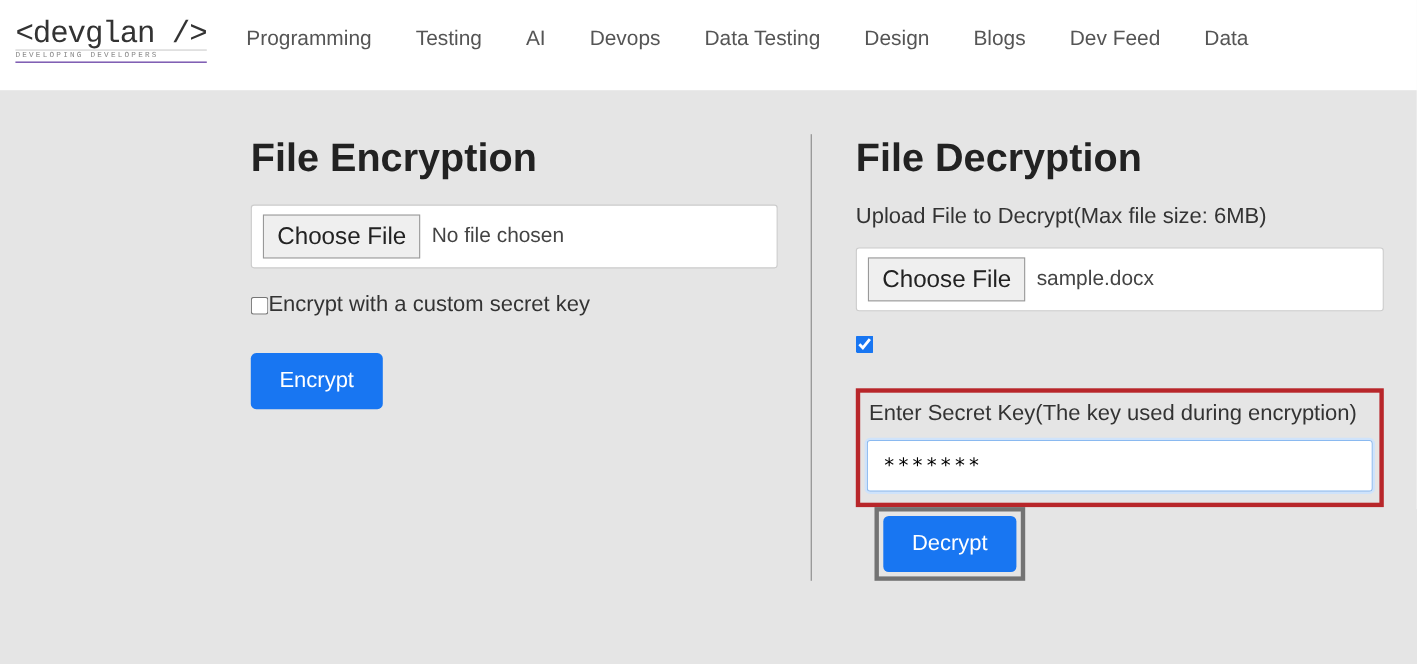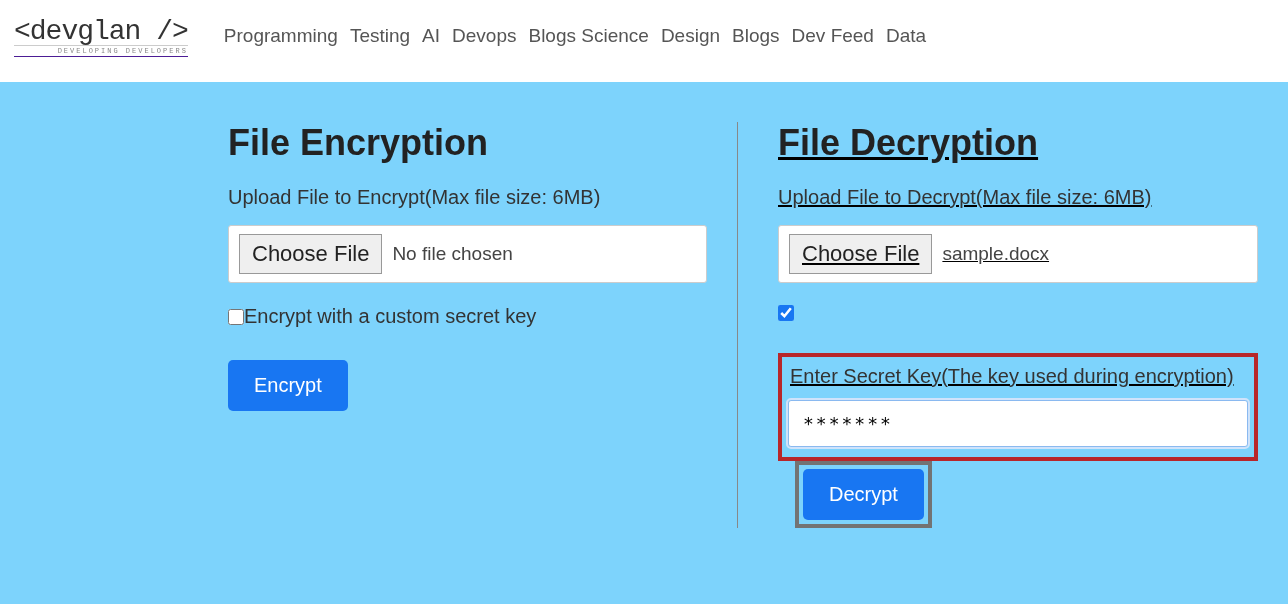--- a/index.html
+++ b/index.html
@@ -12,21 +12,20 @@
     background: #fff;
     width: 1288px;
     height: 604px;
   }
   .header {
     display: flex;
     align-items: center;
     padding: 10px 8px 20px 8px;
     background: #fff;
     height: 82px;
-    text-align: right;
   }
   .logo {
     font-family: 'Courier New', monospace;
     font-size: 28px;
     color: #333;
     padding: 2px 6px;
     margin-right: 30px;
     position: relative;
   }
   .logo-main {
@@ -39,50 +38,49 @@
     color: #888;
     text-transform: uppercase;
     display: block;
     margin-top: -2px;
     border-top: 1px solid #ccc;
     border-bottom: 1px solid #4c1d95;
     padding: 1px 0;
   }
   .nav {
     display: flex;
-    gap: 12px;
+    gap: 40px;
   }
   .nav-item {
     color: #555;
     font-size: 19px;
     cursor: pointer;
     text-decoration: none;
   }
   .main {
-    background: #7dd3fc;
+    background: #e5e5e5;
     padding: 40px 0 40px 0;
     min-height: 522px;
   }
   .container {
     display: flex;
     max-width: 1060px;
     margin-left: 228px;
   }
   .col {
     width: 510px;
     padding-right: 20px;
   }
   .col-left {
     border-right: 1px solid #888;
     padding-right: 30px;
   }
   .col-right {
     padding-left: 40px;
     width: 540px;
-    text-decoration: underline;
   }
   .section-title {
     font-size: 36px;
     font-weight: 700;
     color: #222;
     margin-bottom: 22px;
   }
   .label {
     font-size: 20px;
     color: #333;
@@ -171,34 +169,33 @@
 <div class="header">
   <div class="logo">
     <span class="logo-main">&lt;devglan /&gt;</span>
     <span class="logo-sub">DEVELOPING DEVELOPERS</span>
   </div>
   <nav class="nav">
     <a class="nav-item">Programming</a>
     <a class="nav-item">Testing</a>
     <a class="nav-item">AI</a>
     <a class="nav-item">Devops</a>
-    <a class="nav-item">Blogs Science</a>
+    <a class="nav-item">Data Testing</a>
     <a class="nav-item">Design</a>
     <a class="nav-item">Blogs</a>
     <a class="nav-item">Dev Feed</a>
     <a class="nav-item">Data</a>
   </nav>
 </div>
 
 <div class="main">
   <div class="container">
 
     <div class="col col-left">
       <h2 class="section-title">File Encryption</h2>
-      <span class="label">Upload File to Encrypt(Max file size: 6MB)</span>
       <div class="file-input-wrap">
         <button class="choose-btn">Choose File</button>
         <span class="file-name">No file chosen</span>
       </div>
       <div class="checkbox-row">
         <input type="checkbox" style="">
         <label>Encrypt with a custom secret key</label>
       </div>
       <button class="btn-primary">Encrypt</button>
     </div>

